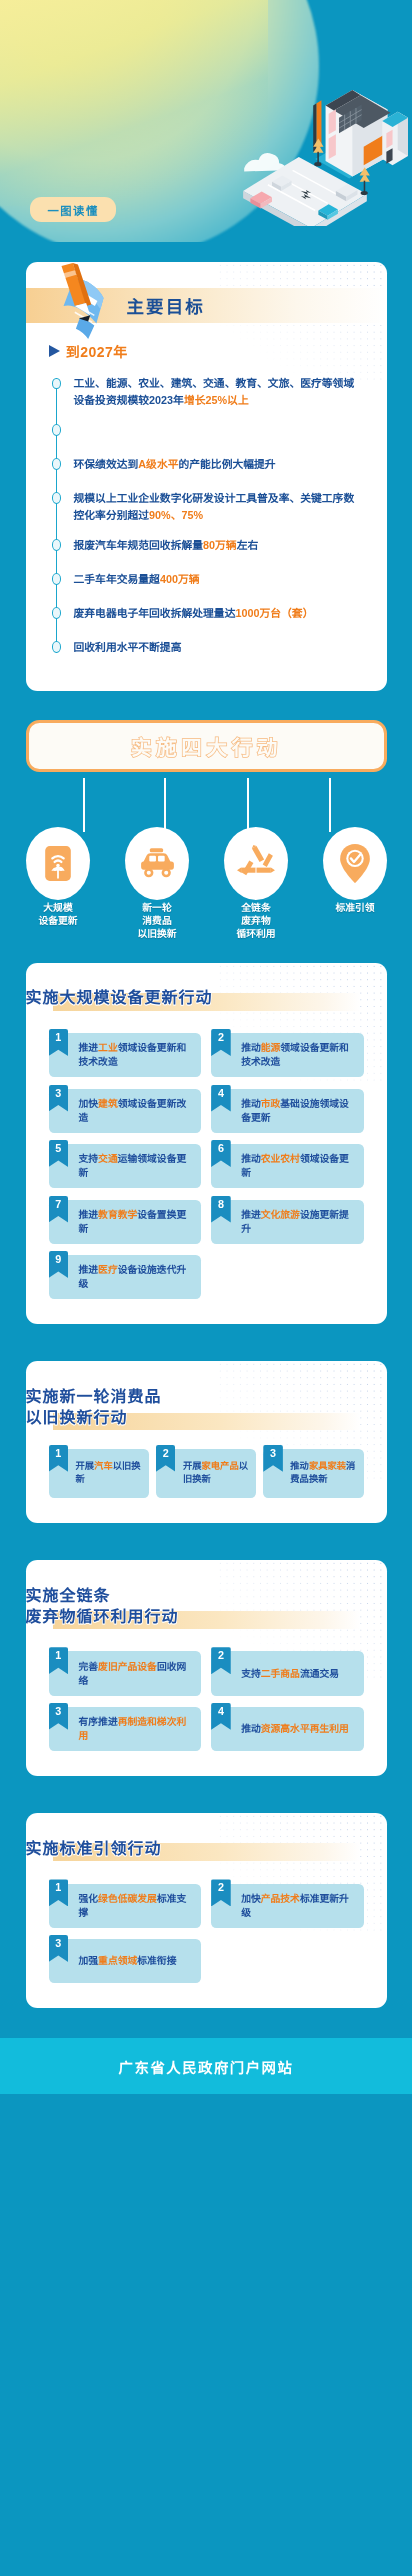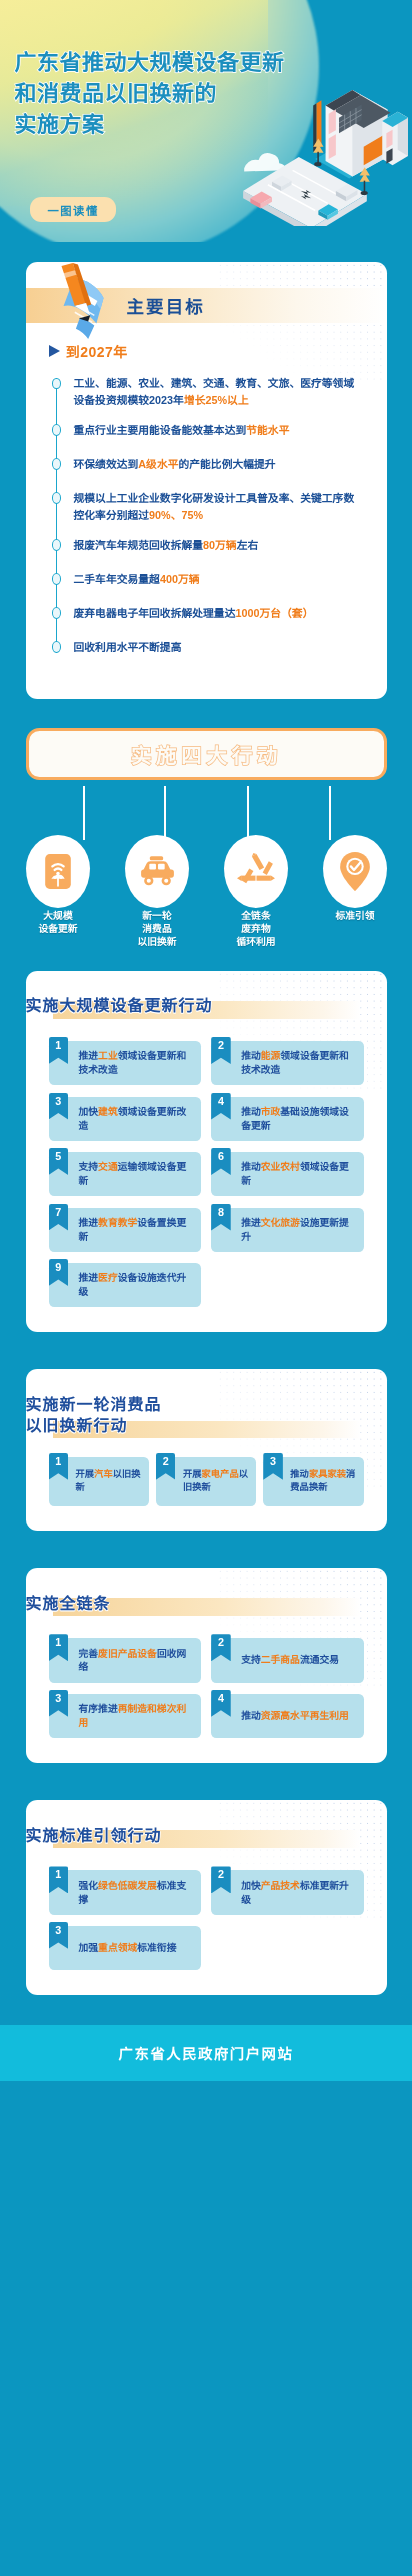--- a/index.html
+++ b/index.html
@@ -139,21 +139,21 @@
     left: 5.2px; top: 7.2px; bottom: 7.2px;
     width: 1.5px;
     background: #1aa6cd;
   }
   .goal-item {
     position: relative;
     padding-left: 23px;
     margin-bottom: 13.4px;
     min-height: 20.6px;
   }
-  .goal-item:last-child { margin-bottom: 16px; }
+  .goal-item:last-child { margin-bottom: 8px; }
   .goal-dot {
     position: absolute;
     left: 1.5px; top: 2.1px;
     width: 8.8px; height: 11.3px;
     border-radius: 50%;
     background: #eaf7fb;
     border: 1.5px solid #1aa6cd;
   }
   .goal-text {
     font-size: 10.8px;
@@ -373,25 +373,20 @@
         </g>
         <g>
           <path d="M246 216 l10 16 l-20 0 z" fill="#f3c06a"></path>
           <path d="M246 228 l10 16 l-20 0 z" fill="#f3c06a"></path>
           <rect x="244" y="242" width="3" height="22" fill="#2d3b44"></rect>
           <ellipse cx="245" cy="266" rx="7" ry="4" fill="#2d3b44"></ellipse>
         </g>
       </g>
     </svg>
 
-    <div class="hero-title">
-      <div class="line">广东省推动大规模设备更新</div>
-      <div class="line">和消费品以旧换新的</div>
-      <div class="line">实施方案</div>
-    </div>
 
     <div class="read-badge">一图读懂</div>
   </div>
 
   <div class="card goals-card">
     <div class="dots"></div>
 
     <div class="goals-band">
       <svg class="pencil-icon" viewBox="0 0 122 152">
         <path d="M44 36 q16-8 34 4 q18 12 26 28 l-14 50 q-14-18-32-28 q-18-10-32-6 z" fill="#6fb8ef"></path>
@@ -418,21 +413,20 @@
 
     <div class="goal-list">
       <div class="goal-line"></div>
       <div id="goals-container">
           <div class="goal-item">
             <div class="goal-dot"></div>
             <div class="goal-text"><span>工业、能源、农业、建筑、交通、教育、文旅、医疗等领域设备投资规模较2023年</span><span class="hl">增长25%以上</span></div>
           </div>
           <div class="goal-item">
             <div class="goal-dot"></div>
-            <div class="goal-text"><span>重点行业主要用能设备能效基本达到</span><span class="hl">节能水平</span></div>
           </div>
           <div class="goal-item">
             <div class="goal-dot"></div>
             <div class="goal-text"><span>环保绩效达到</span><span class="hl">A级水平</span><span>的产能比例大幅提升</span></div>
           </div>
           <div class="goal-item">
             <div class="goal-dot"></div>
             <div class="goal-text"><span>规模以上工业企业数字化研发设计工具普及率、关键工序数控化率分别超过</span><span class="hl">90%、75%</span></div>
           </div>
           <div class="goal-item">
@@ -602,20 +596,21 @@
             <div class="item-num">3</div>
             <div class="item-text"><span>推动</span><span class="hl">家具家装</span><span>消费品换新</span></div>
           </div>
         </div>
       </div>
       <div class="card action-card">
         <div class="dots"></div>
         <div class="action-title-wrap">
           <div class="action-title-hl"></div>
           <div class="action-title">实施全链条</div>
+          <div class="action-title">废弃物循环利用行动</div>
         </div>
         <div class="grid2">
           <div class="item">
             <div class="item-num">1</div>
             <div class="item-text"><span>完善</span><span class="hl">废旧产品设备</span><span>回收网络</span></div>
           </div>
           <div class="item">
             <div class="item-num">2</div>
             <div class="item-text"><span>支持</span><span class="hl">二手商品</span><span>流通交易</span></div>
           </div>

